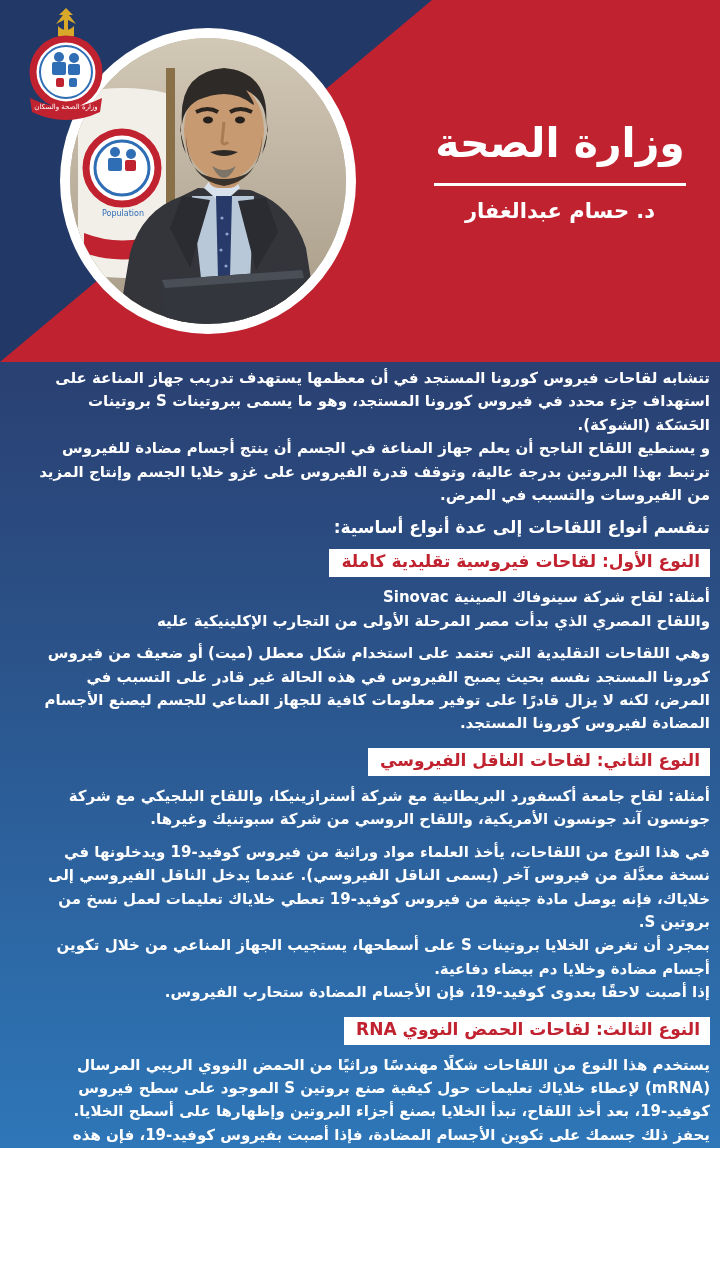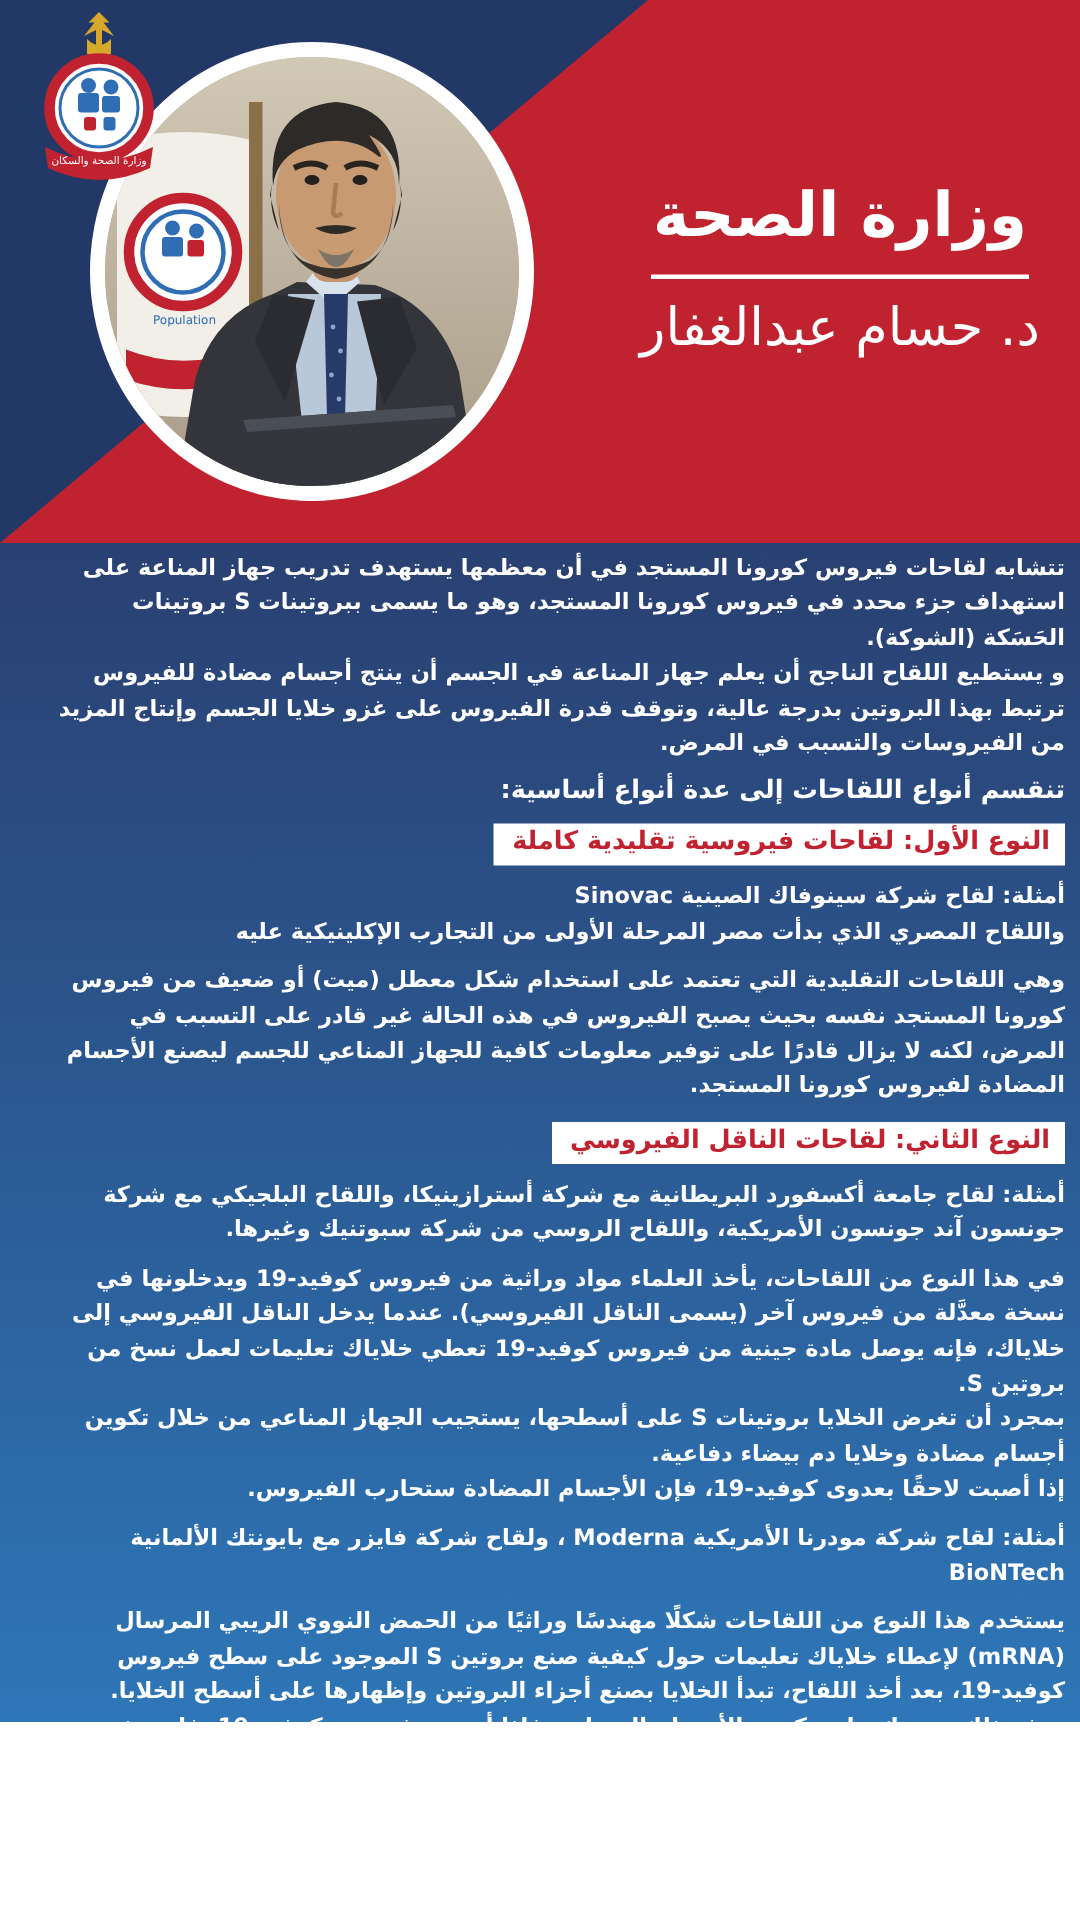--- a/index.html
+++ b/index.html
@@ -24,21 +24,21 @@
     border:10px solid #ffffff; border-radius:50%; overflow:hidden; z-index:4;
     background:#bfb3a0;
   }
   .portrait svg{ display:block; width:100%; height:100%; }
 
   .title-block{
     position:absolute; top:118px; right:14px; width:292px; text-align:center; z-index:5;
   }
   .title-line{ display:block; font-size:41px; line-height:1.22; font-weight:bold; letter-spacing:-1px; }
   .title-divider{ width:252px; height:3px; background:#ffffff; margin:15px auto 13px auto; }
-  .spokesperson{ font-size:35px; font-weight:normal; }
+  .spokesperson{ font-size:21px; font-weight:bold; }
 
   
   .content{
     position:absolute; top:362px; right:0; left:0; height:918px;
     padding:3px 10px 0 30px; direction:rtl; text-align:right;
   }
   .para, .examples, .intro, .closing{
     font-size:15px; line-height:23.4px; font-weight:bold; white-space:pre-line;
   }
   .intro{ margin-top:2px; }
@@ -201,21 +201,21 @@
     <p class="examples">أمثلة: لقاح شركة سينوفاك الصينية Sinovac
 واللقاح المصري الذي بدأت مصر المرحلة الأولى من التجارب الإكلينيكية عليه</p>
     <p class="para">وهي اللقاحات التقليدية التي تعتمد على استخدام شكل معطل (ميت) أو ضعيف من فيروس كورونا المستجد نفسه بحيث يصبح الفيروس في هذه الحالة غير قادر على التسبب في المرض، لكنه لا يزال قادرًا على توفير معلومات كافية للجهاز المناعي للجسم ليصنع الأجسام المضادة لفيروس كورونا المستجد.</p>
 
     <div class="type-header-row"><span class="type-header">النوع الثاني: لقاحات الناقل الفيروسي</span></div>
     <p class="examples">أمثلة: لقاح جامعة أكسفورد البريطانية مع شركة أسترازينيكا، واللقاح البلجيكي مع شركة جونسون آند جونسون الأمريكية، واللقاح الروسي من شركة سبوتنيك وغيرها.</p>
     <p class="para">في هذا النوع من اللقاحات، يأخذ العلماء مواد وراثية من فيروس كوفيد-19 ويدخلونها في نسخة معدَّلة من فيروس آخر (يسمى الناقل الفيروسي). عندما يدخل الناقل الفيروسي إلى خلاياك، فإنه يوصل مادة جينية من فيروس كوفيد-19 تعطي خلاياك تعليمات لعمل نسخ من بروتين S.
 بمجرد أن تغرض الخلايا بروتينات S على أسطحها، يستجيب الجهاز المناعي من خلال تكوين أجسام مضادة وخلايا دم بيضاء دفاعية.
 إذا أصبت لاحقًا بعدوى كوفيد-19، فإن الأجسام المضادة ستحارب الفيروس.</p>
 
-    <p class="examples">أمثلة: لقاح شركة مودرنا الأمريكية Moderna ، ولقاح شركة فايزر مع بايونتك الألمانية BioNTech</p>
+    <div class="type-header-row"><span class="type-header">النوع الثالث: لقاحات الحمض النووي RNA</span></div>
 
     <p class="para">يستخدم هذا النوع من اللقاحات شكلًا مهندسًا وراثيًا من الحمض النووي الريبي المرسال (mRNA) لإعطاء خلاياك تعليمات حول كيفية صنع بروتين S الموجود على سطح فيروس كوفيد-19، بعد أخذ اللقاح، تبدأ الخلايا بصنع أجزاء البروتين وإظهارها على أسطح الخلايا.
 يحفز ذلك جسمك على تكوين الأجسام المضادة، فإذا أصبت بفيروس كوفيد-19، فإن هذه الأجسام المضادة ستحارب الفيروس.</p>
 
   </div>
 
   <div class="more-info" dir="rtl">لمزيد من المعلومات والاستفسار</div>
   <div class="hotline-label" dir="rtl">الخط الساخن</div>
   <div class="hotline-number">15335</div>
 

